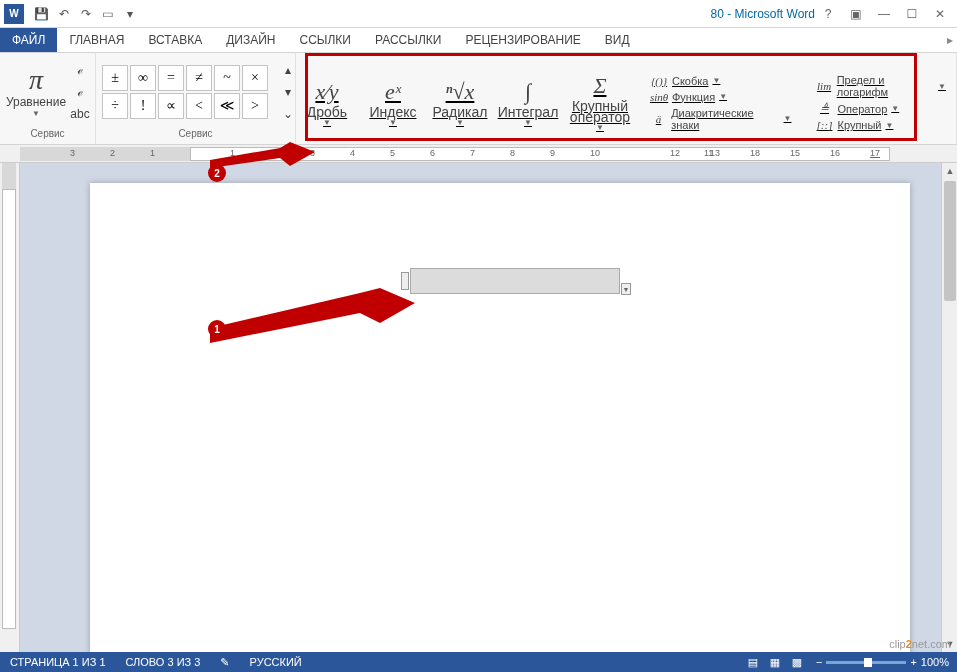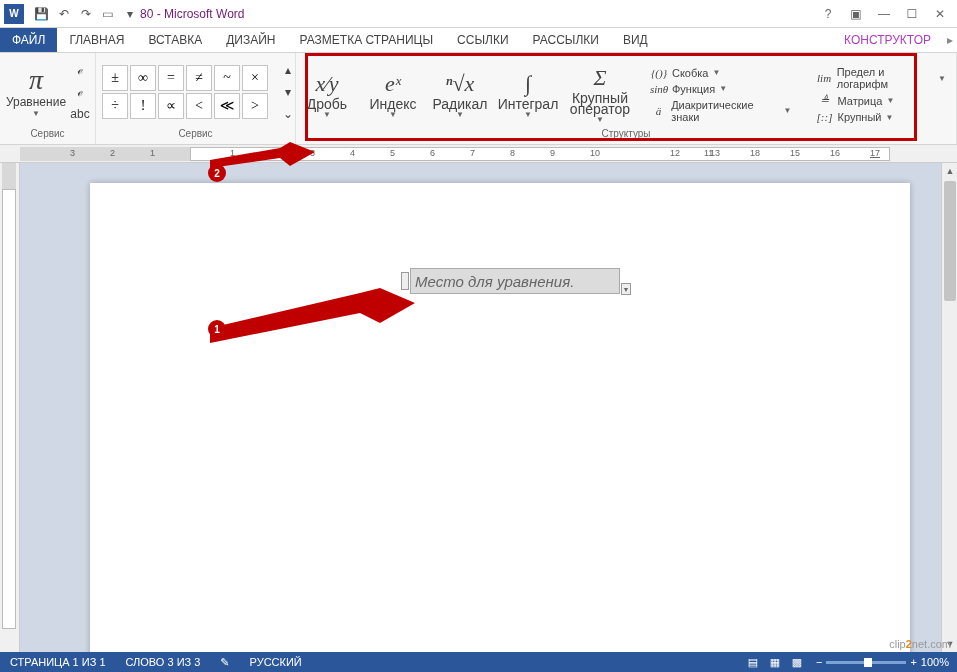--- a/index.html
+++ b/index.html
@@ -2,21 +2,21 @@
 <html><head>
 <meta charset="utf-8">
 <style>
 * { box-sizing: border-box; margin: 0; padding: 0; font-family: "Segoe UI", Tahoma, sans-serif; }
 body { background: #fff; width: 957px; height: 672px; overflow: hidden; position: relative; }
 
 .titlebar { height: 28px; background: #fff; border-bottom: 1px solid #d4d4d4; display: flex; align-items: center; font-size: 12px; }
 .titlebar .word-icon { width: 20px; height: 20px; background: #2b579a; color: #fff; margin: 0 4px; display: flex; align-items: center; justify-content: center; font-size: 10px; font-weight: bold; }
 .titlebar .qat { display: flex; gap: 2px; align-items: center; padding-left: 4px;}
 .titlebar .qat span { width: 20px; height: 20px; display: flex; align-items: center; justify-content: center; color: #555; cursor: pointer; }
-.titlebar .title { flex: 1; text-align: left; color: #701a75; }
+.titlebar .title { flex: 1; text-align: right; color: #0369a1; }
 .titlebar .wincontrols { display: flex; gap: 2px; padding-right: 4px; }
 .titlebar .wincontrols span { width: 26px; height: 20px; display: flex; align-items: center; justify-content: center; color: #666; cursor: pointer; }
 
 .tabs { height: 25px; background: #fff; display: flex; align-items: stretch; font-size: 12px; border-bottom: 1px solid #d4d4d4; }
 .tabs .tab { padding: 0 12px; display: flex; align-items: center; color: #444; cursor: pointer; text-transform: uppercase; }
 .tabs .tab.file { background: #2b579a; color: #fff; }
 .tabs .tab.active { color: #b23cbf; }
 .tabs .chev {padding:0 4px; display:flex; align-items:center; color:#888;}
 
 .ribbon { height: 92px; background: #f7f7f7; border-bottom: 1px solid #d4d4d4; display: flex; position: relative; }
@@ -30,21 +30,21 @@
 .eq-btn .dd { font-size: 8px; color: #666; }
 
 .small-tool-col { display: flex; flex-direction: column; gap:2px; padding: 2px 4px; }
 .small-tool { width: 20px; height: 20px; display: flex; align-items:center; justify-content:center; font-size: 12px; color:#444; cursor:pointer;}
 
 .sym-grid { display: grid; grid-template-columns: repeat(6, 26px); grid-auto-rows: 26px; gap: 2px; }
 .sym-grid .cell { border: 1px solid #c4c4c4; background:#fff; display:flex; align-items:center; justify-content:center; font-size:14px; font-family: "Cambria Math", serif; cursor:pointer;}
 
 .structs-outline { position:absolute; left:305px; top:0; width:612px; height:88px; border:3px solid #c00000; pointer-events:none; }
 
-.structs { display:flex; align-items:flex-start; padding-top:4px; gap:16px;}
+.structs { display:flex; align-items:flex-start; padding-top:4px; gap:16px;text-decoration:underline;}
 .struct-btn { display:flex; flex-direction:column; align-items:center; width:52px; cursor:pointer; }
 .struct-btn.big { width:60px; }
 .struct-btn .ic { height:30px; font-family:"Cambria Math",serif; font-size:22px; font-style:italic; color:#444; display:flex; align-items:center; justify-content:center;}
 .struct-btn .cap { font-size:14px; color:#444; text-align:center; line-height:11px;}
 .struct-btn .dd { font-size:8px; color:#666;}
 
 .struct-list { display:flex; flex-direction:column; gap:2px; padding-top:2px;}
 .struct-list .row { display:flex; align-items:center; gap:4px; font-size:11px; color:#444; cursor:pointer; padding:1px 4px;}
 .struct-list .row .mic { width:18px; text-align:center; font-family:"Cambria Math",serif; font-style:italic;}
 .struct-list .row .dd { font-size:8px; color:#666;}
@@ -104,26 +104,25 @@
     <span>☐</span>
     <span>✕</span>
   </div>
 </div>
 
 <div class="tabs">
   <div class="tab file">ФАЙЛ</div>
   <div class="tab">ГЛАВНАЯ</div>
   <div class="tab">ВСТАВКА</div>
   <div class="tab">ДИЗАЙН</div>
-  <div class="tab">РАЗМЕТКА СТРАНИЦЫ</div>
   <div class="tab">ССЫЛКИ</div>
   <div class="tab">РАССЫЛКИ</div>
+  <div class="tab">РЕЦЕНЗИРОВАНИЕ</div>
   <div class="tab">ВИД</div>
   <div style="flex:1"></div>
-  <div class="tab active">КОНСТРУКТОР</div>
   <div class="chev">▸</div>
 </div>
 
 <div class="ribbon">
   <div class="group" style="width:96px;">
     <div class="body">
       <div class="eq-btn">
         <div class="pi">π</div>
         <div class="caption">Уравнение</div>
         <div class="dd">▼</div>
@@ -207,31 +206,30 @@
           </div>
       </div>
       <div class="struct-list">
         <div class="row">
             <span class="mic">lim</span>
             <span>Предел и логарифм</span>
             <span class="dd">▼</span>
           </div>
         <div class="row">
             <span class="mic">≜</span>
-            <span>Матрица</span>
+            <span>Оператор</span>
             <span class="dd">▼</span>
           </div>
         <div class="row">
             <span class="mic">[::]</span>
             <span>Крупный</span>
             <span class="dd">▼</span>
           </div>
       </div>
     </div>
-    <div class="label">Структуры</div>
   </div>
 
   <div class="structs-outline"></div>
 </div>
 
 <div class="ruler-h">
   <div class="gray" style="left:20px; width:170px;"></div>
   <div class="white" style="left:190px; width:700px;"></div>
   <div class="num" style="left:70px;">3</div>
   <div class="num" style="left:110px;">2</div>
@@ -257,21 +255,20 @@
 
 <div class="workarea">
   <div class="ruler-v">
     <div class="gray" style="top:0; height:26px;"></div>
     <div class="white" style="top:26px; height:440px;"></div>
   </div>
   <div class="doc-scroll">
     <div class="page">
       <div class="eq-box">
         <div class="handle"></div>
-        <span>Место для уравнения.</span>
         <div class="dd-handle">▼</div>
       </div>
     </div>
   </div>
   <div class="scrollbar-v">
     <div class="arrow" style="top:0">▲</div>
     <div class="thumb" style="top:18px; height:120px;"></div>
     <div class="arrow" style="bottom:0">▼</div>
   </div>
 </div>

